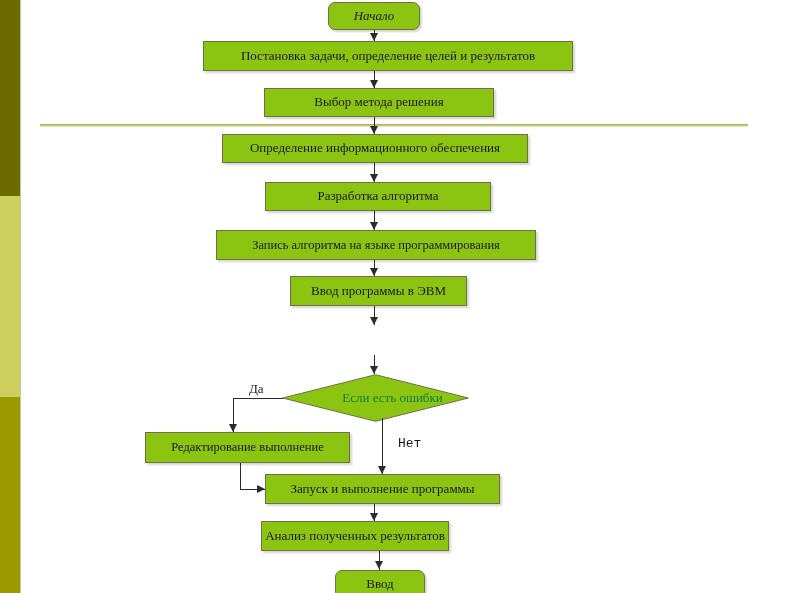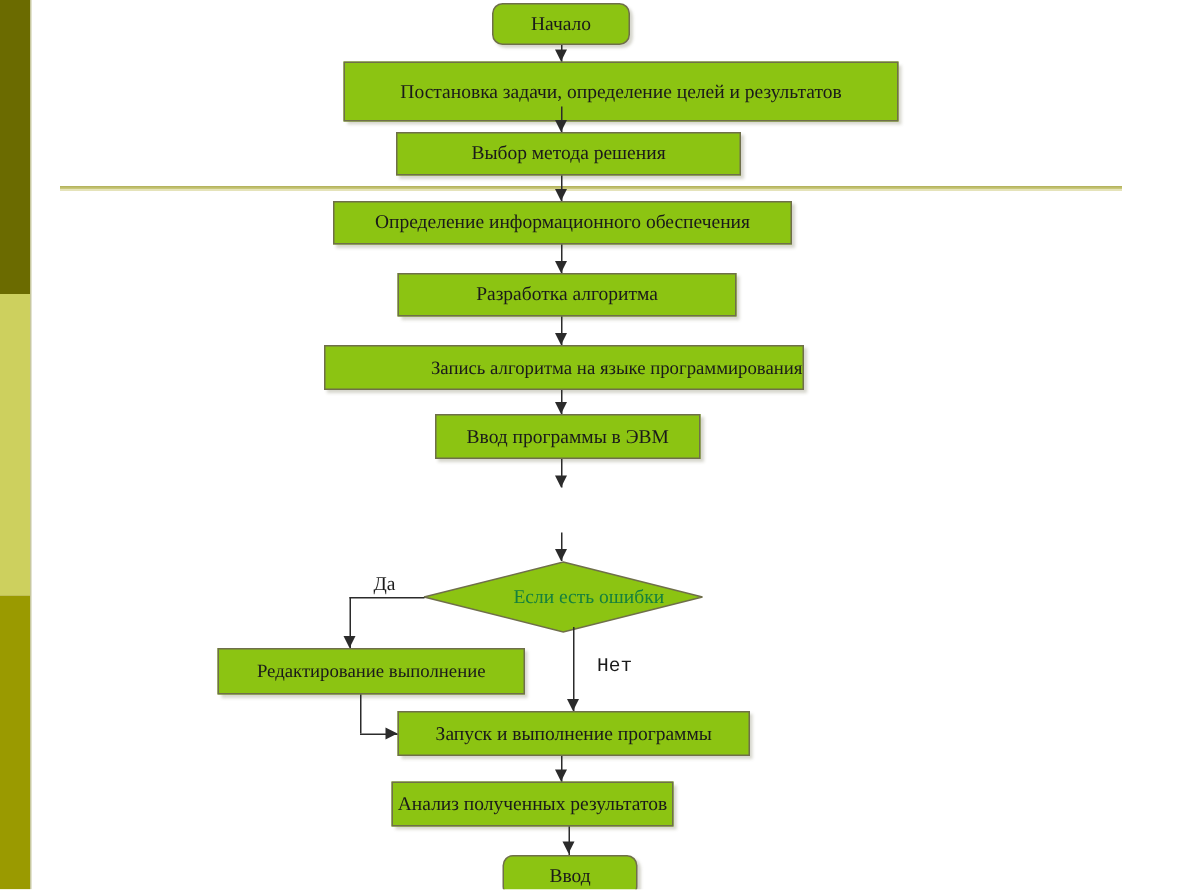--- a/index.html
+++ b/index.html
@@ -130,41 +130,41 @@
 
 <div id="slide">
 
   <div class="band band-top"></div>
   <div class="band band-mid"></div>
   <div class="band band-bottom"></div>
   <div class="band-edge"></div>
 
   <div class="hrule"></div>
 
-  <div class="node rounded" style="left:328px; top:2px; width:92px; height:28px;">
+  <div class="node rounded" style="left:328px; top:2px; width:92px; height:28px;font-style:italic;">
     <span>Начало</span>
   </div>
 
-  <div class="node" style="left:203px; top:41px; width:370px; height:40px;margin-left:26px;">
+  <div class="node" style="left:203px; top:41px; width:370px; height:30px;">
     <span>Постановка задачи, определение целей и результатов</span>
   </div>
 
   <div class="node" style="left:264px; top:88px; width:230px; height:29px;">
     <span>Выбор метода решения</span>
   </div>
 
   <div class="node" style="left:222px; top:134px; width:306px; height:29px;">
     <span>Определение информационного обеспечения</span>
   </div>
 
   <div class="node" style="left:265px; top:182px; width:226px; height:29px;">
     <span>Разработка алгоритма</span>
   </div>
 
-  <div class="node small" style="left:216px; top:230px; width:320px; height:30px;justify-content:flex-end;">
+  <div class="node small" style="left:216px; top:230px; width:320px; height:30px;">
     <span>Запись алгоритма на языке программирования</span>
   </div>
 
   <div class="node" style="left:290px; top:276px; width:177px; height:30px;">
     <span>Ввод программы в ЭВМ</span>
   </div>
 
 
   <div class="diamond-wrap" style="left:282px; top:374px; width:187px; height:48px;">
     <svg class="diamond-shape" viewBox="0 0 187 48" preserveAspectRatio="none">

